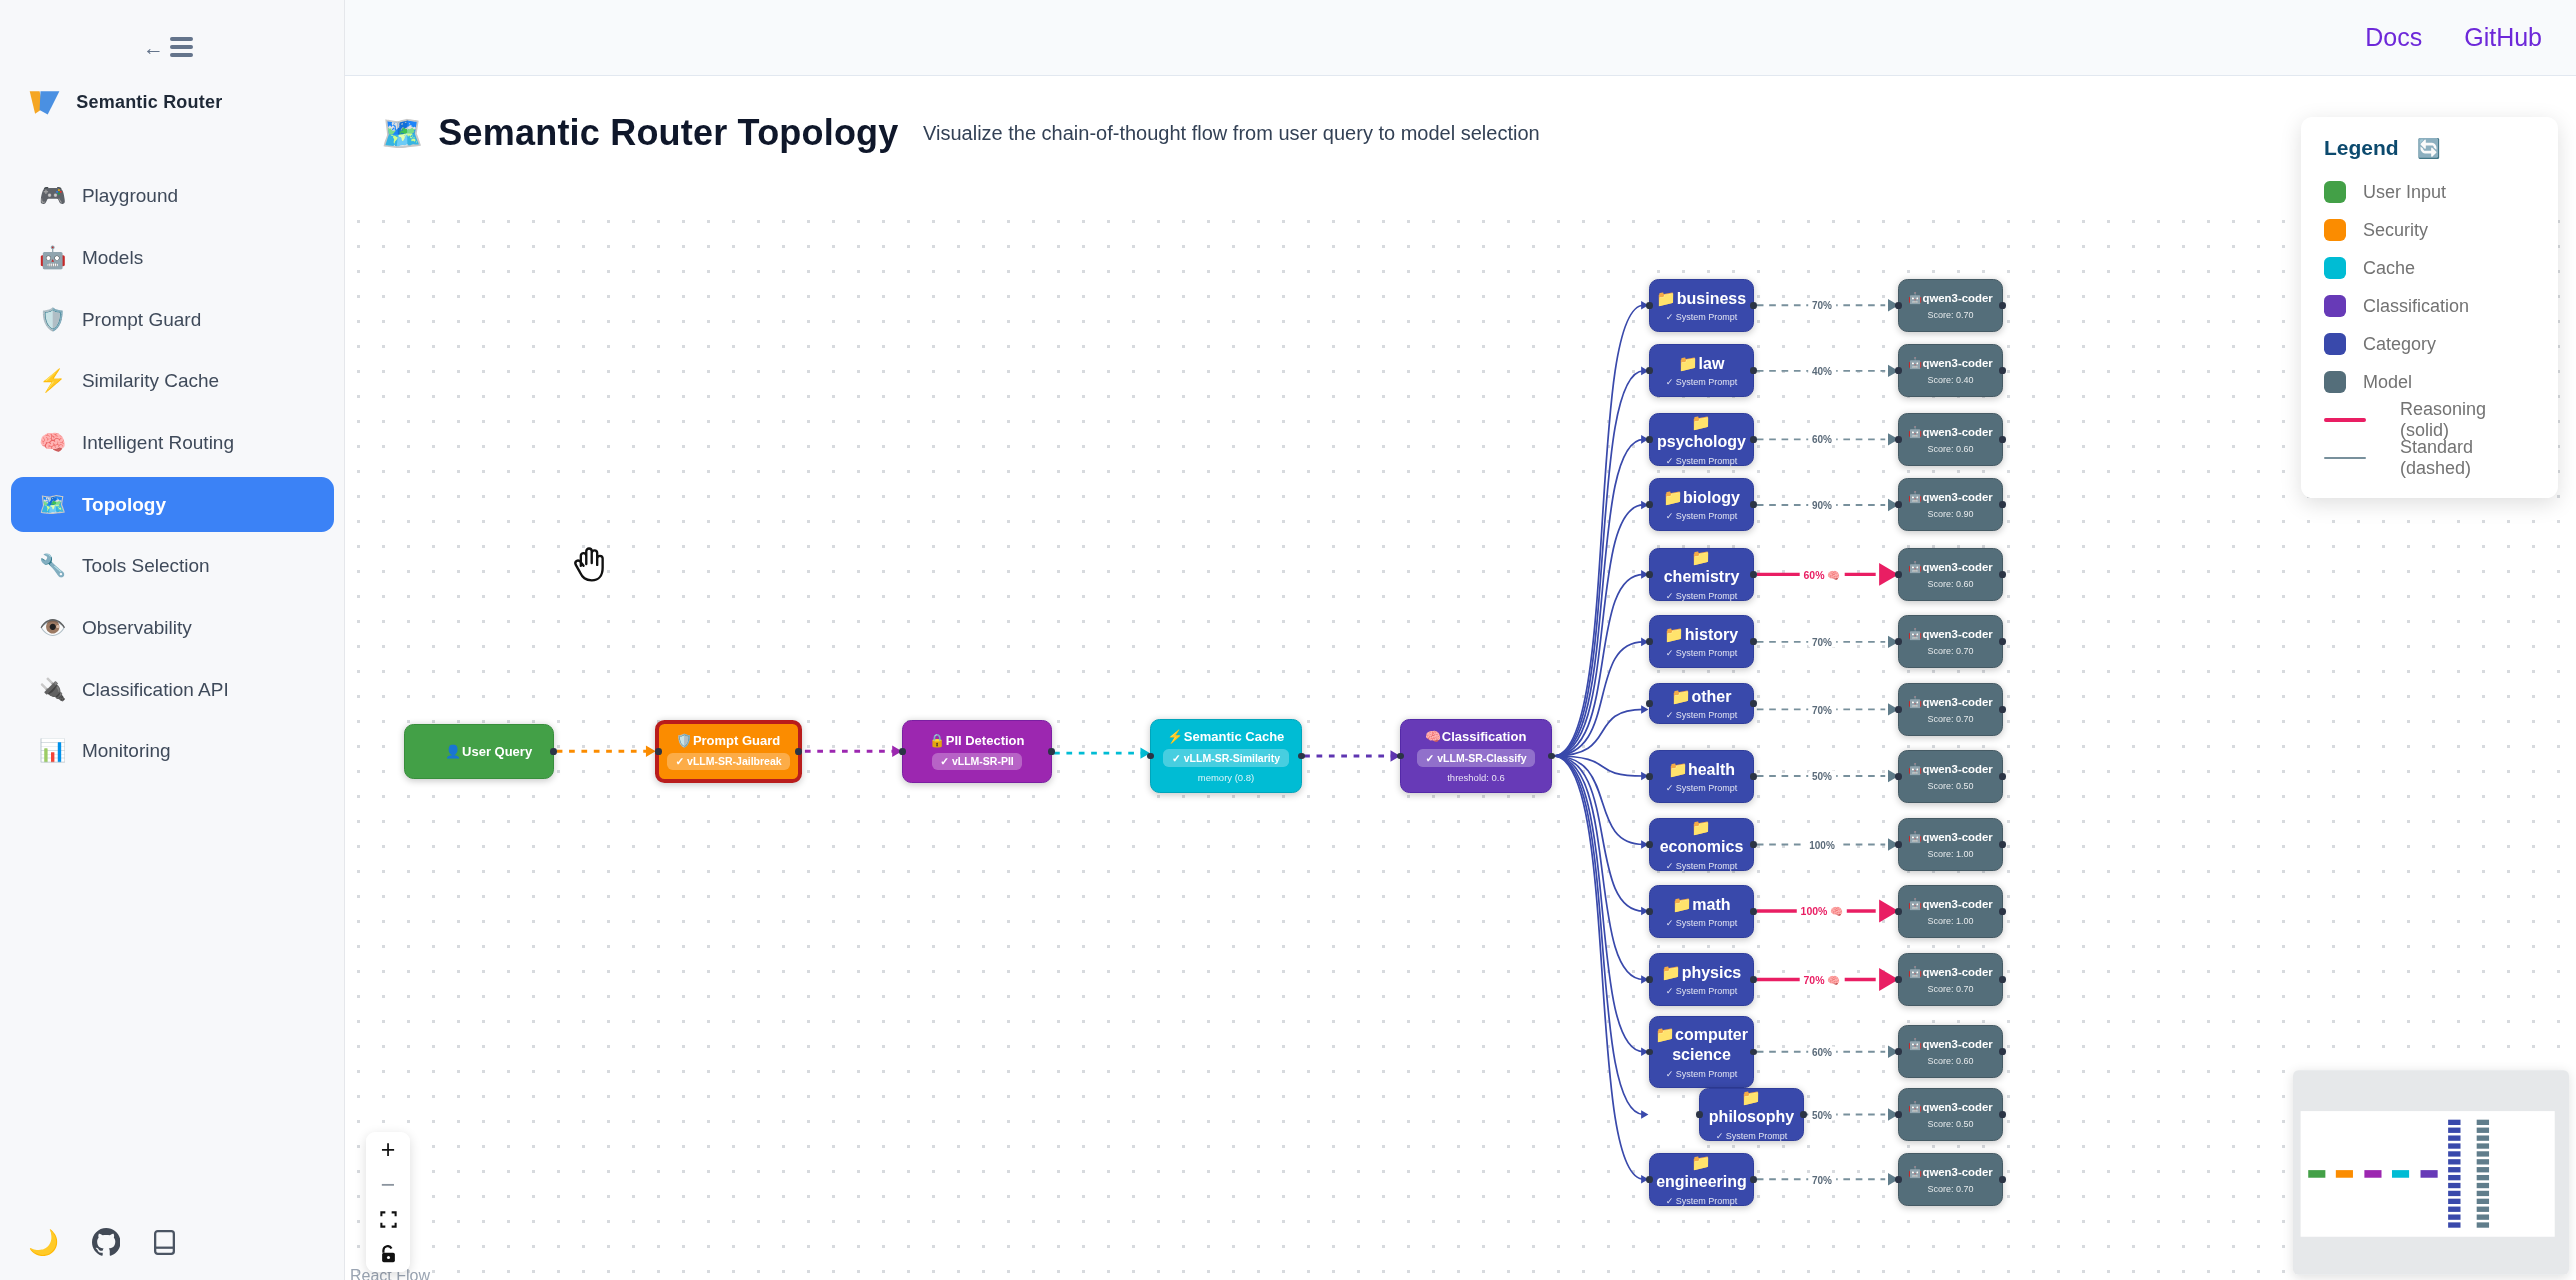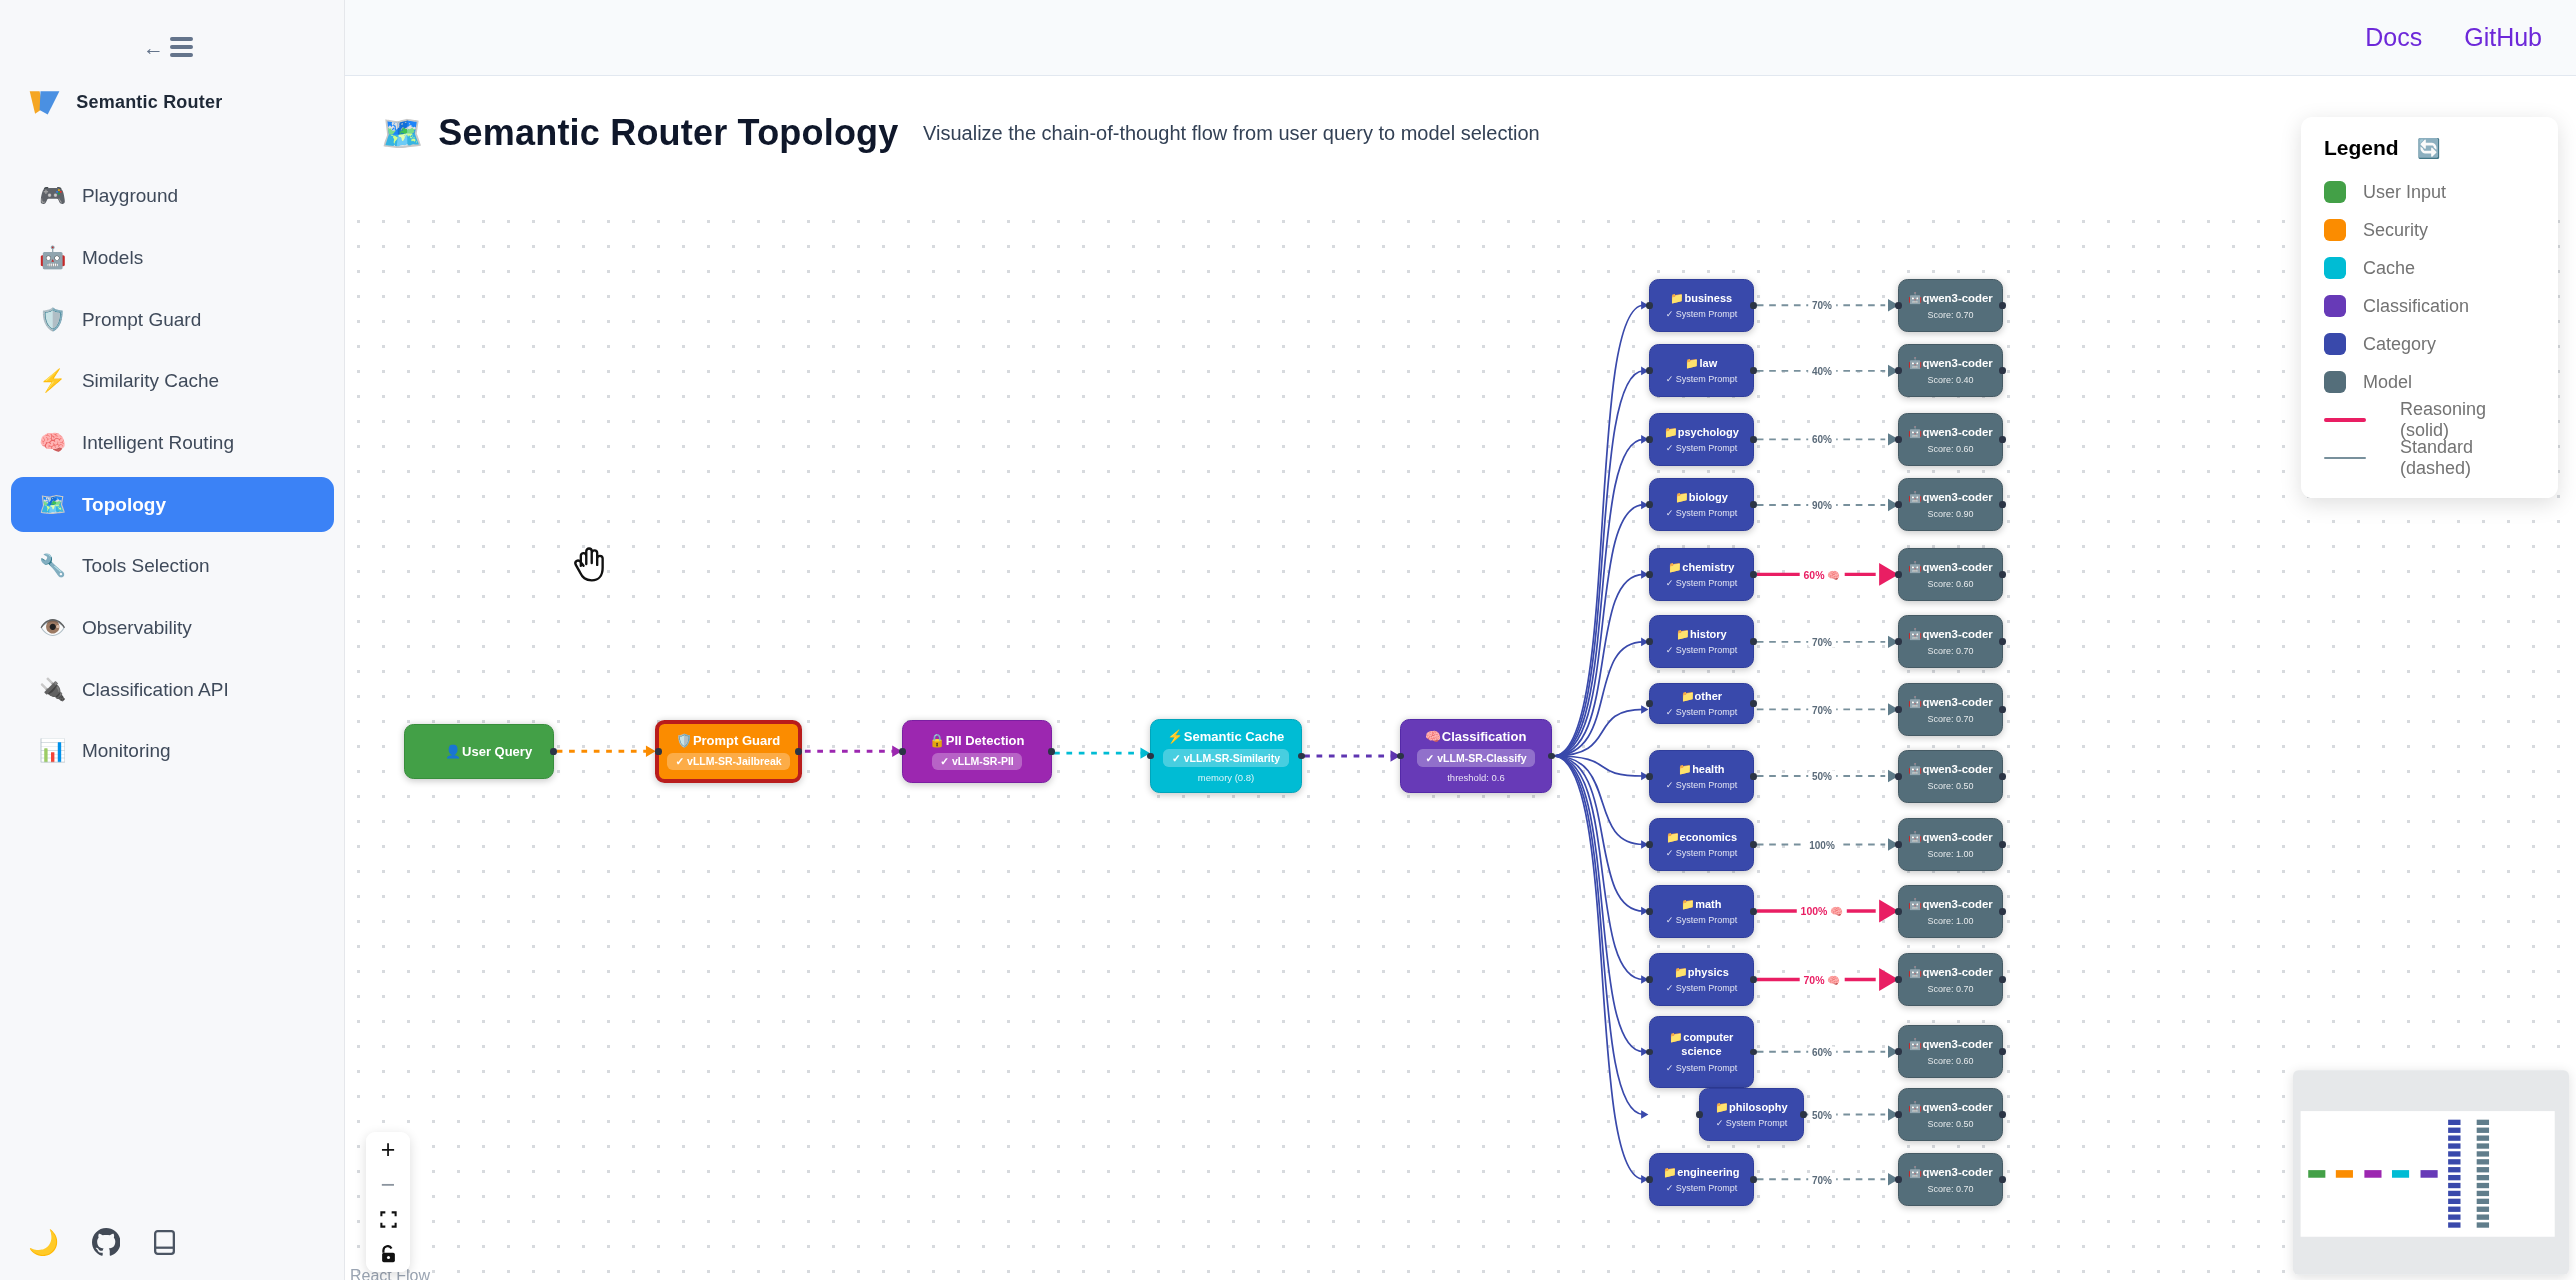--- a/index.html
+++ b/index.html
@@ -54,34 +54,34 @@
   .node::before, .node::after { content:""; position:absolute; width:6.7px; height:6.7px; border-radius:50%;
     background:#2b3445; top:50%; margin-top:-3.3px; }
   .node::before { left:-3.8px; } .node::after { right:-3.8px; }
   .node.no-in::before { display:none; }
   .n-user  { background:#43a047; border:1px solid #388e3c;padding-left:20px; }
   .n-guard { background:#fb8c00; border:4px solid #b91c1c; }
   .n-pii   { background:#9c27b0; border:1px solid #7b1fa2; }
   .n-cache { background:#00bcd4; border:1px solid #00a5bb; }
   .n-class { background:#673ab7; border:1px solid #5429a8; }
   .cat { background:#3949ab; border:1px solid #2f3d9b; }
-  .cat .t { font-size:11px; font-weight:bold; text-align:center; line-height:1.2; max-width:95px; }
+  .cat .t { font-size:16px; font-weight:bold; text-align:center; line-height:1.2; max-width:95px; }
   .cat .sub { font-size:9px; }
   .model { background:#546e7a; border:1px solid #455a64; }
   .model .t { font-size:11.4px; font-weight:bold; }
   .model .sub { font-size:9px; }
   .elabel { position:absolute; transform:translate(-50%,-50%); z-index:8; font-size:10px;
     font-weight:600; color:#5b6b7a; background:#fff; padding:0 3.8px; border-radius:2.9px; white-space:nowrap; }
   .elabel.reason { color:#e91e63; font-weight:bold; font-size:10.5px; }
 
   
   .legend { position:absolute; left:2301px; top:117px; width:257px; background:#fff; border-radius:11.4px;
     box-shadow:0 5.7px 21px rgba(0,0,0,.13); padding:19px 23px 21px; z-index:25; }
   .legend-head { display:flex; align-items:center; gap:19px; margin-bottom:13.3px; }
-  .legend-title { font-size:21px; font-weight:bold; color:#000000; }
+  .legend-title { font-size:21px; font-weight:bold; color:#0c4a6e; }
   .legend-refresh { font-size:19px; background:none; border:none; cursor:pointer; line-height:1; }
   .legend-item { display:flex; align-items:center; gap:17px; height:38px; }
   .legend-swatch { width:22px; height:22px; border-radius:5.7px; flex:none; }
   .legend-label { font-size:18px; color:#737373; }
   .legend-line-item { display:flex; align-items:center; gap:34px; height:38px; }
   .legend-line { width:42px; flex:none; border-radius:1.9px; }
 
   
   .controls { position:absolute; left:366px; top:1132px; width:44px; background:#fff; border-radius:9.5px;
     box-shadow:0 2.9px 11.4px rgba(0,0,0,.14); display:flex; flex-direction:column; z-index:25; overflow:hidden; }

